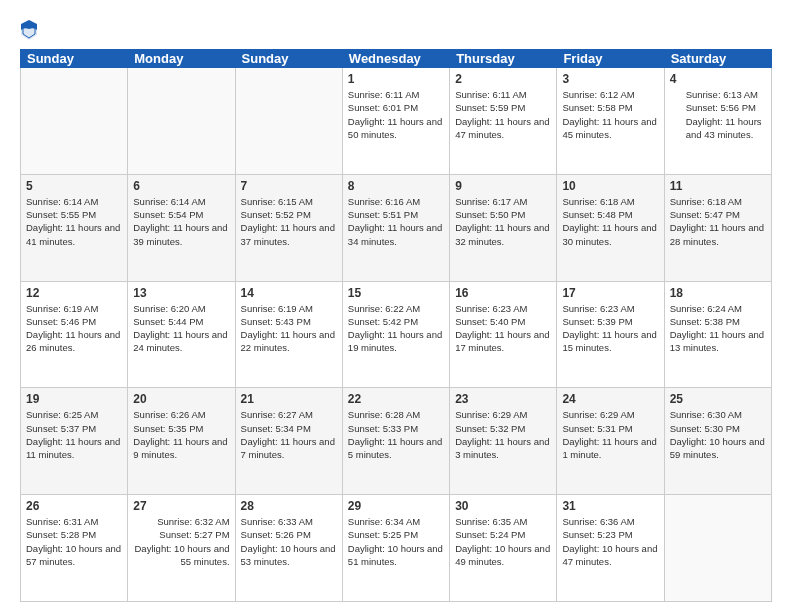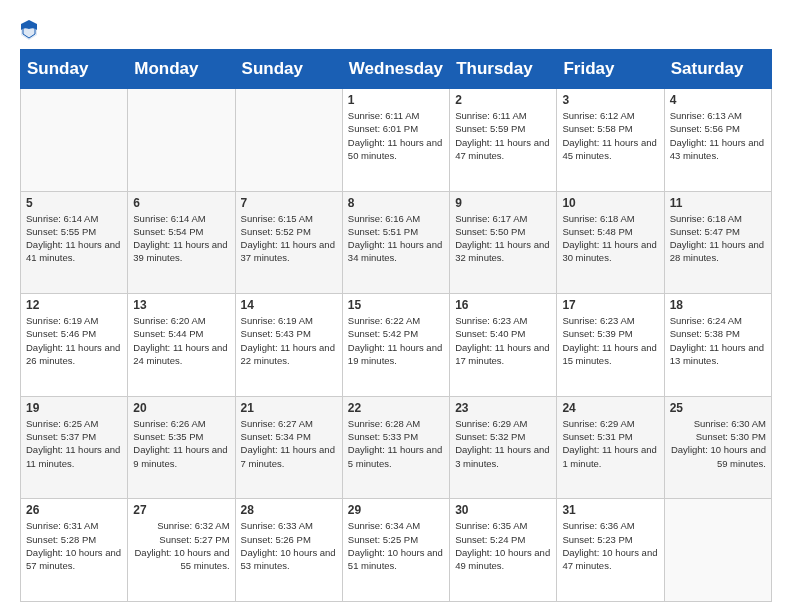--- a/index.html
+++ b/index.html
@@ -59,22 +59,22 @@
       flex: 1;
       border: 1px solid #ccc;
       border-collapse: collapse;
       width: 100%;
       table-layout: fixed;
     }
     .calendar th {
       background: #1a5fb4;
       color: #fff;
       text-align: left;
-      padding: 9px 6px;
-      font-size: 17px;
+      padding: 1px 6px;
+      font-size: 13px;
       border: 1px solid #1a5fb4;
     }
     .calendar td {
       border: 1px solid #ccc;
       vertical-align: top;
       padding: 4px 5px;
       font-size: 10px;
       color: #333;
       background: #fff;
     }
@@ -147,21 +147,21 @@
 Daylight: 11 hours and 47 minutes.</div>
           </td>
           <td>
             <span class="day-number">3</span>
             <div class="day-info" style="white-space: pre-line;">Sunrise: 6:12 AM
 Sunset: 5:58 PM
 Daylight: 11 hours and 45 minutes.</div>
           </td>
           <td>
             <span class="day-number">4</span>
-            <div class="day-info" style="white-space: pre-line;">Sunrise: 6:13 AM
+            <div class="day-info" style="white-space: pre-line; margin-left: 16px;">Sunrise: 6:13 AM
 Sunset: 5:56 PM
 Daylight: 11 hours and 43 minutes.</div>
           </td>
         </tr>
         <tr>
           <td>
             <span class="day-number">5</span>
             <div class="day-info" style="white-space: pre-line;">Sunrise: 6:14 AM
 Sunset: 5:55 PM
 Daylight: 11 hours and 41 minutes.</div>
@@ -279,21 +279,21 @@
 Daylight: 11 hours and 3 minutes.</div>
           </td>
           <td>
             <span class="day-number">24</span>
             <div class="day-info" style="white-space: pre-line;">Sunrise: 6:29 AM
 Sunset: 5:31 PM
 Daylight: 11 hours and 1 minute.</div>
           </td>
           <td>
             <span class="day-number">25</span>
-            <div class="day-info" style="white-space: pre-line; text-align: right;">Sunrise: 6:30 AM
+            <div class="day-info" style="white-space: pre-line;">Sunrise: 6:30 AM
 Sunset: 5:30 PM
 Daylight: 10 hours and 59 minutes.</div>
           </td>
         </tr>
         <tr>
           <td>
             <span class="day-number">26</span>
             <div class="day-info" style="white-space: pre-line;">Sunrise: 6:31 AM
 Sunset: 5:28 PM
 Daylight: 10 hours and 57 minutes.</div>

